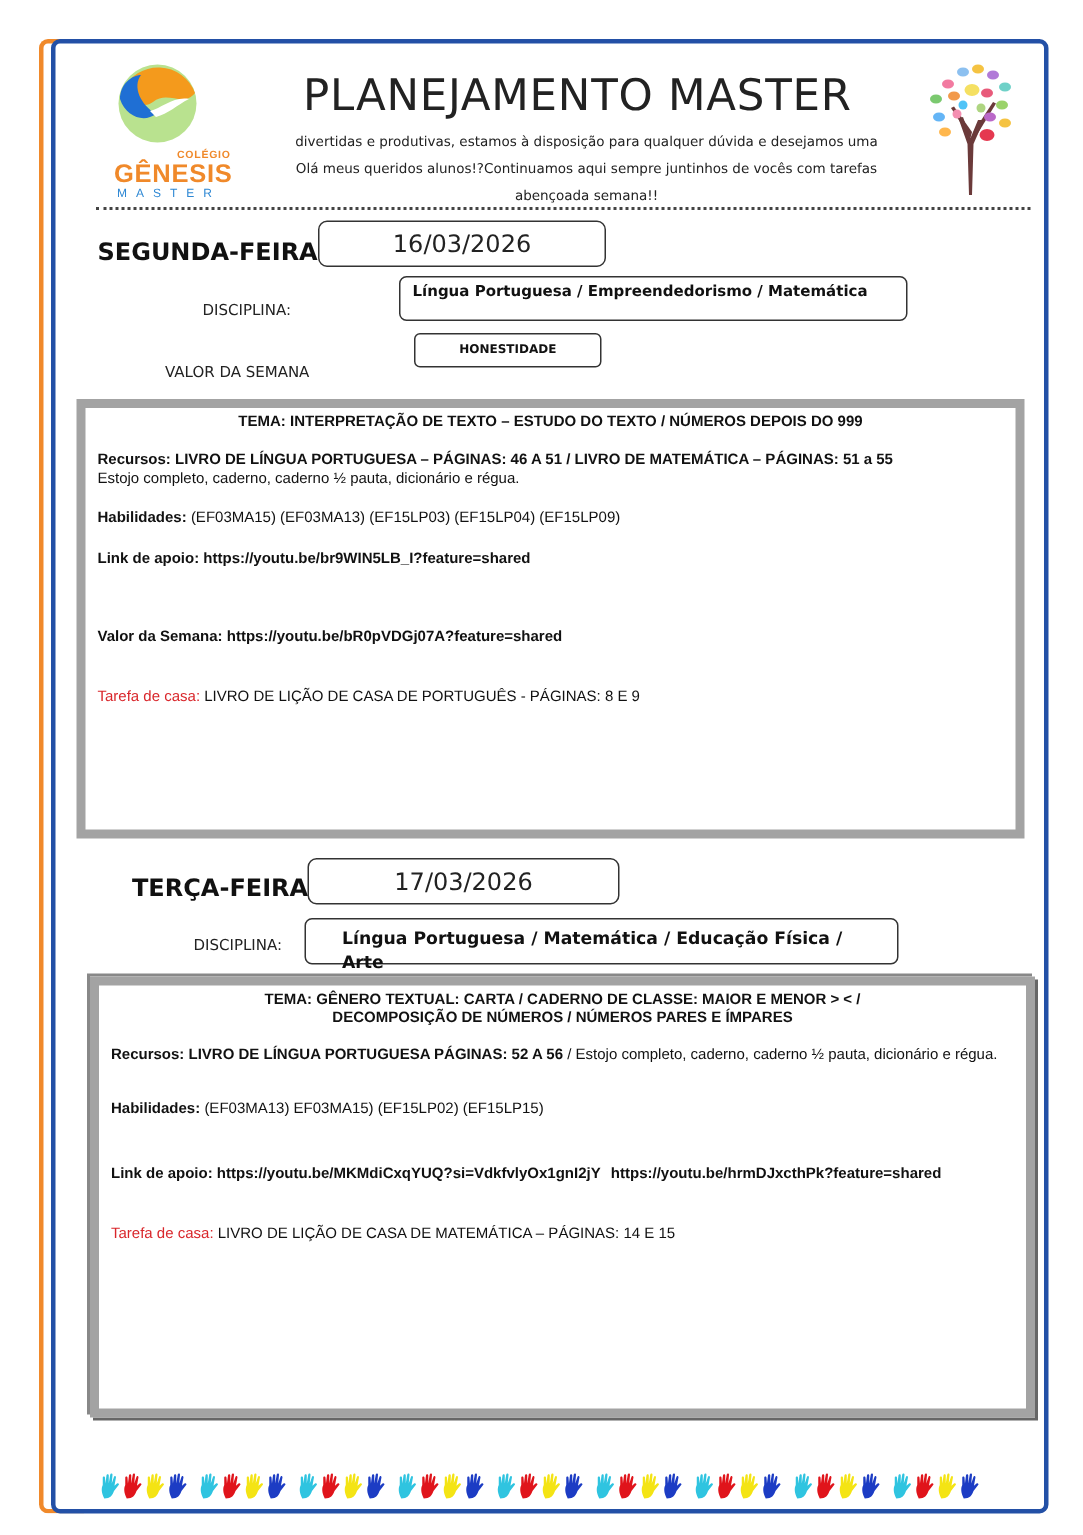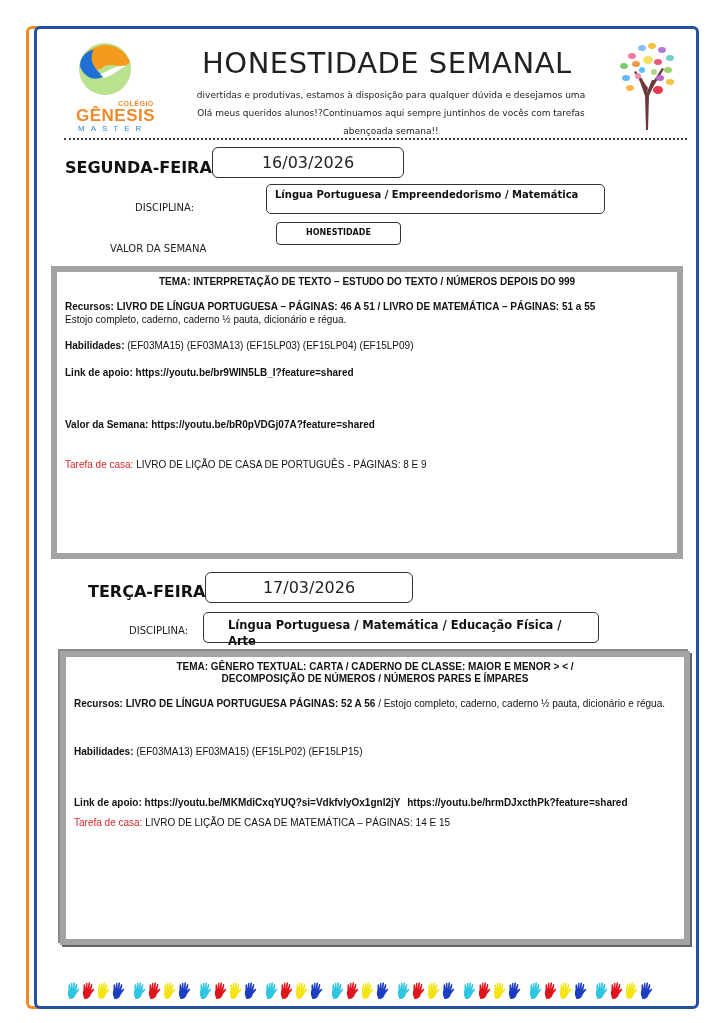--- a/index.html
+++ b/index.html
@@ -49,21 +49,21 @@
     <circle cx="27" cy="27" r="26" fill="#b9e28f"></circle>
     <path d="M4 18 A26 26 0 0 1 52 20 C 44 30, 34 18, 24 26 C 18 30, 14 28, 4 18 Z" fill="#f49a1c"></path>
     <path d="M2 24 C 2 14, 10 8, 16 8 C 10 16, 16 28, 26 34 C 18 40, 6 36, 2 24 Z" fill="#1f6fd4"></path>
     <path d="M22 32 C 30 30, 38 22, 48 24 C 40 28, 34 34, 26 36 Z" fill="#ffffff"></path>
   </svg>
   <span class="logo-text-colegio">COLÉGIO</span>
   <span class="logo-text-genesis">GÊNESIS</span>
   <span class="logo-text-master">MASTER</span>
 </div>
 
-<div class="title">HONESTIDADE SEMANAL</div>
+<div class="title">PLANEJAMENTO MASTER</div>
 <div class="greeting">
   <div>divertidas e produtivas, estamos à disposição para qualquer dúvida e desejamos uma</div>
   <div>Olá meus queridos alunos!?Continuamos aqui sempre juntinhos de vocês com tarefas</div>
   <div>abençoada semana!!</div>
 </div>
 
 <svg class="tree" viewBox="0 0 68 96">
   <path d="M34 94 L36 94 L37 60 L44 44 L40 44 L35 56 L30 42 L27 43 L33 60 Z" fill="#6b3a3a"></path>
   <path d="M35 56 L22 36 L24 35 L36 52 Z" fill="#6b3a3a"></path>
   <path d="M37 52 L50 32 L52 33 L38 56 Z" fill="#6b3a3a"></path>
@@ -130,25 +130,25 @@
 
 <div class="content-box shadow" style="left:60px; top:651px; width:630px; height:294px;">
   <div class="tema">
     <div>TEMA: GÊNERO  TEXTUAL:  CARTA  / CADERNO  DE CLASSE:  MAIOR E MENOR &gt; &lt; /</div>
     <div>DECOMPOSIÇÃO  DE NÚMEROS  / NÚMEROS  PARES  E ÍMPARES</div>
   </div>
   <div class="line" style="top:40px;">
     <span class="b">Recursos:</span>
     <span class="b">LIVRO DE LÍNGUA PORTUGUESA PÁGINAS: 52 A 56</span><span> / Estojo completo, caderno, caderno ½ pauta, dicionário e régua.</span>
   </div>
-  <div class="line" style="top:88px;">
+  <div class="line" style="top:76px;">
     <span class="b">Habilidades:</span>
     <span>(EF03MA13) EF03MA15)  (EF15LP02) (EF15LP15)</span>
   </div>
-  <div class="line" style="top:119px;margin-top:20px;">
+  <div class="line" style="top:119px;">
     <span class="b">Link de apoio:</span>
     <a class="link">https://youtu.be/MKMdiCxqYUQ?si=VdkfvlyOx1gnI2jY</a>
     <a class="link" style="margin-left:4px;">https://youtu.be/hrmDJxcthPk?feature=shared</a>
   </div>
   <div class="line" style="top:159px;">
     <span class="red">Tarefa de casa:</span>
     <span>LIVRO DE LIÇÃO DE CASA DE MATEMÁTICA  – PÁGINAS: 14 E 15</span>
   </div>
 </div>
 

